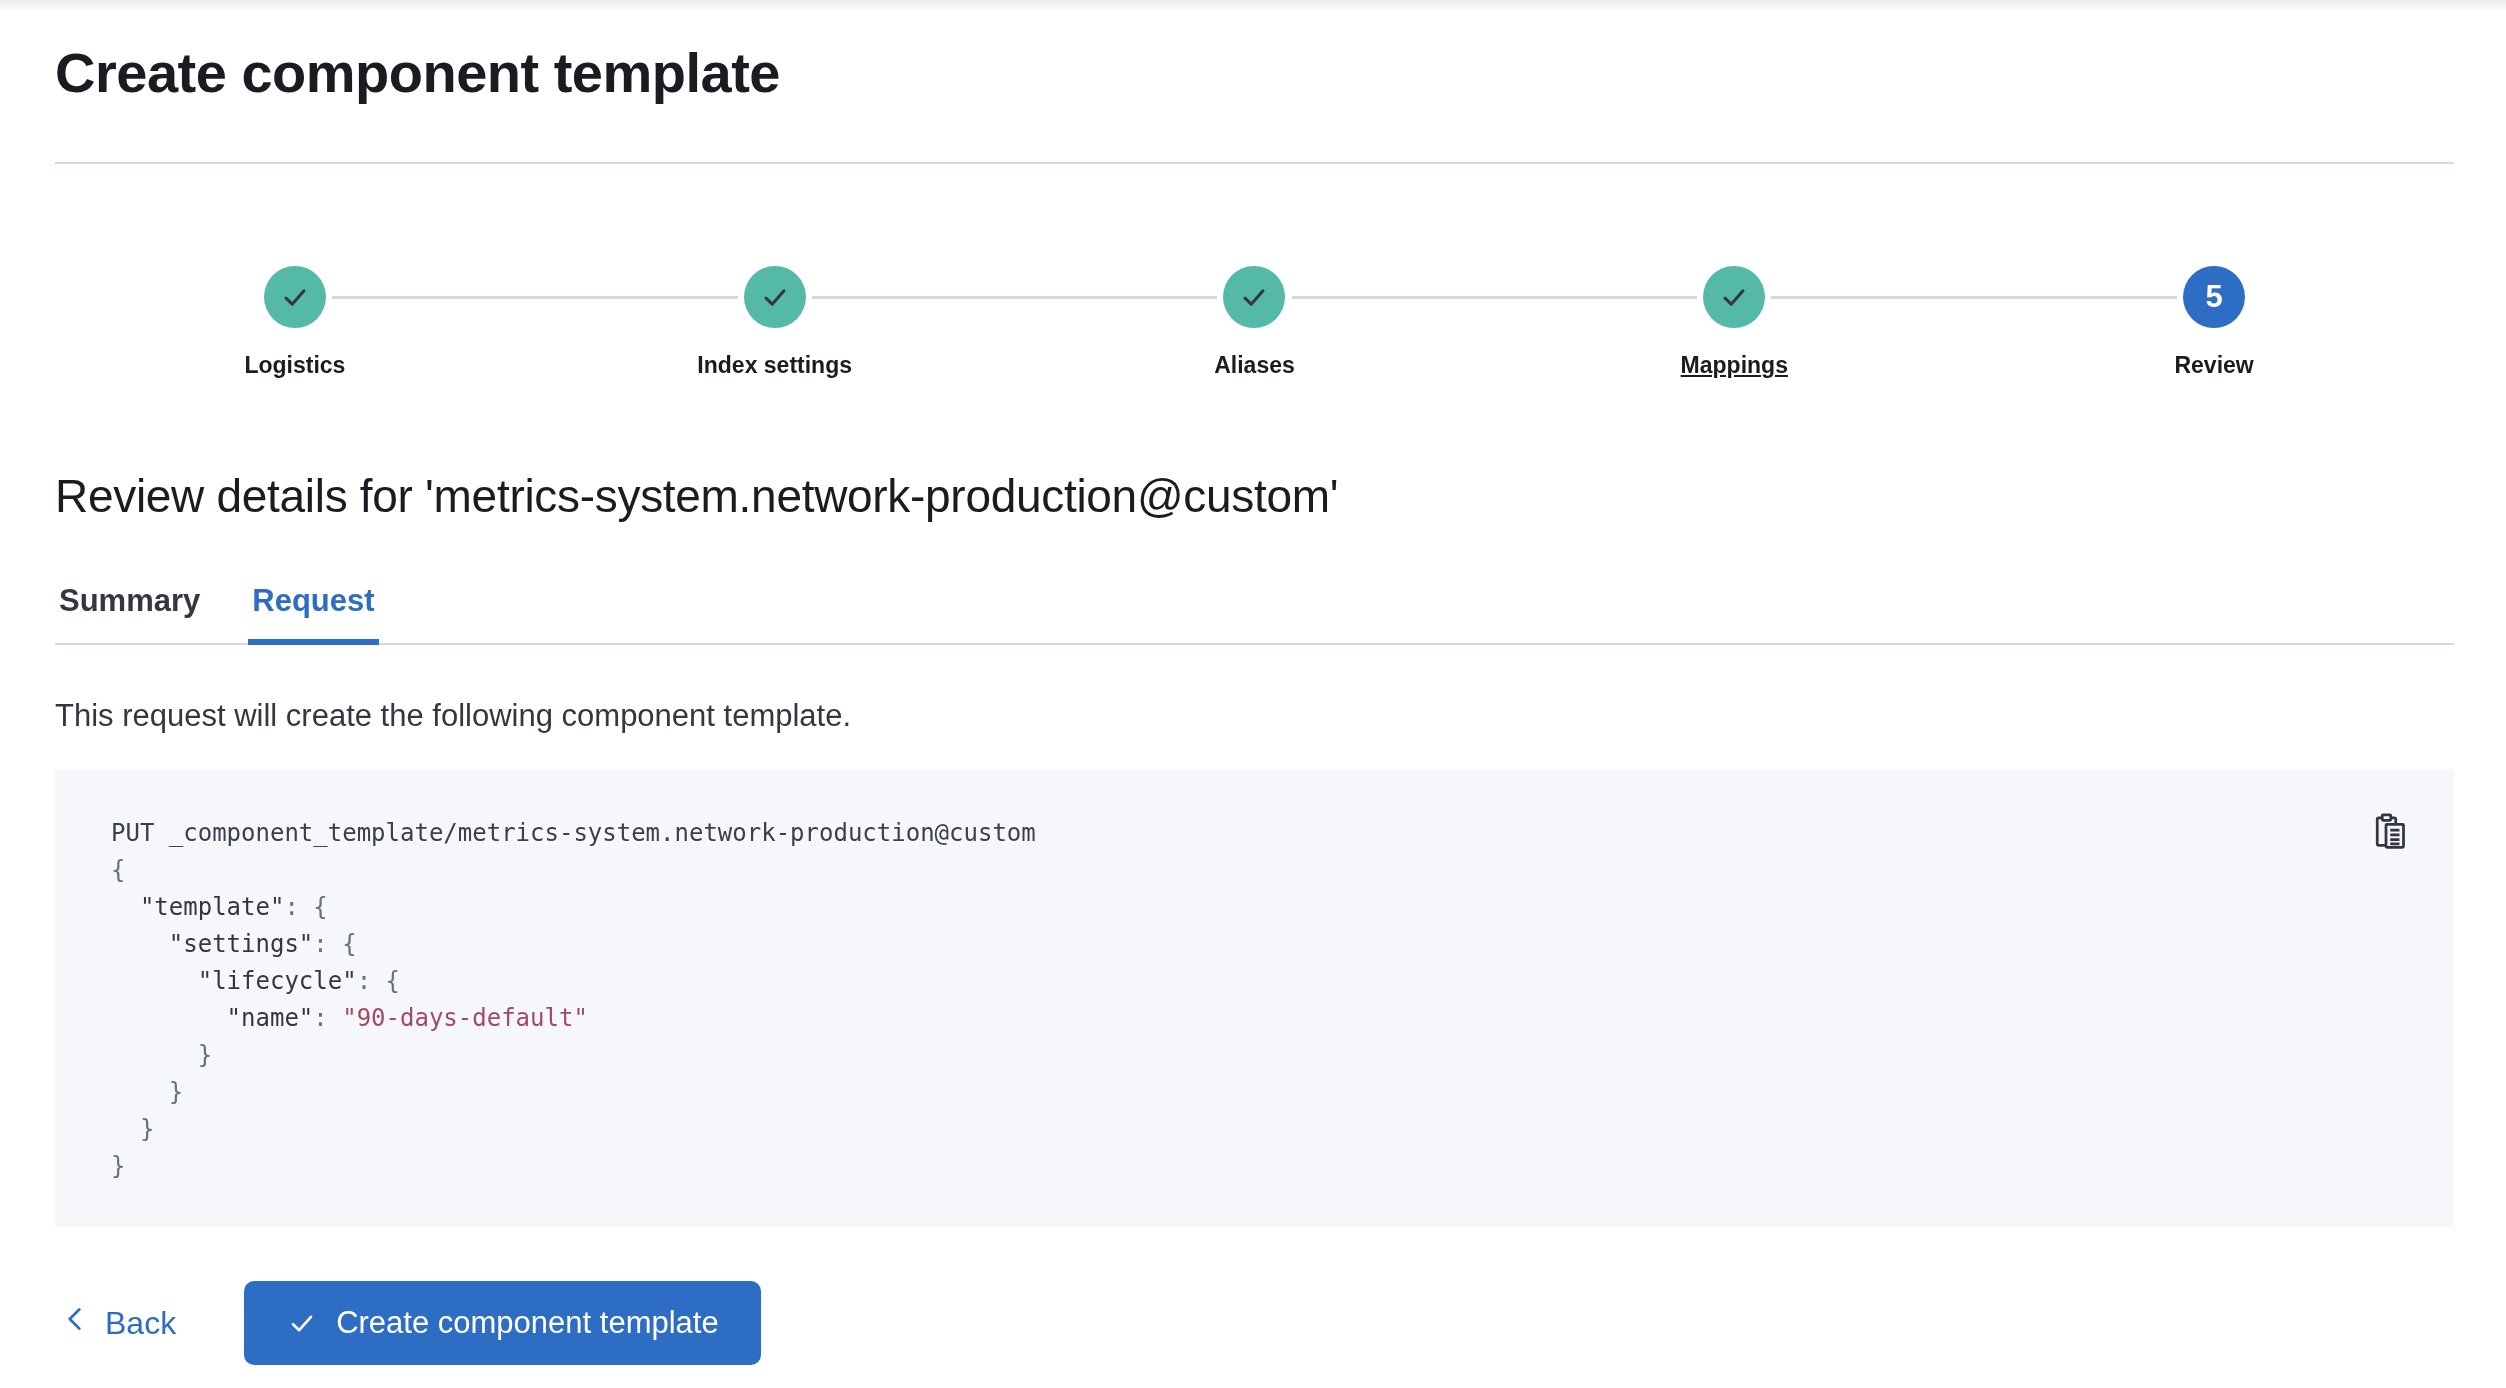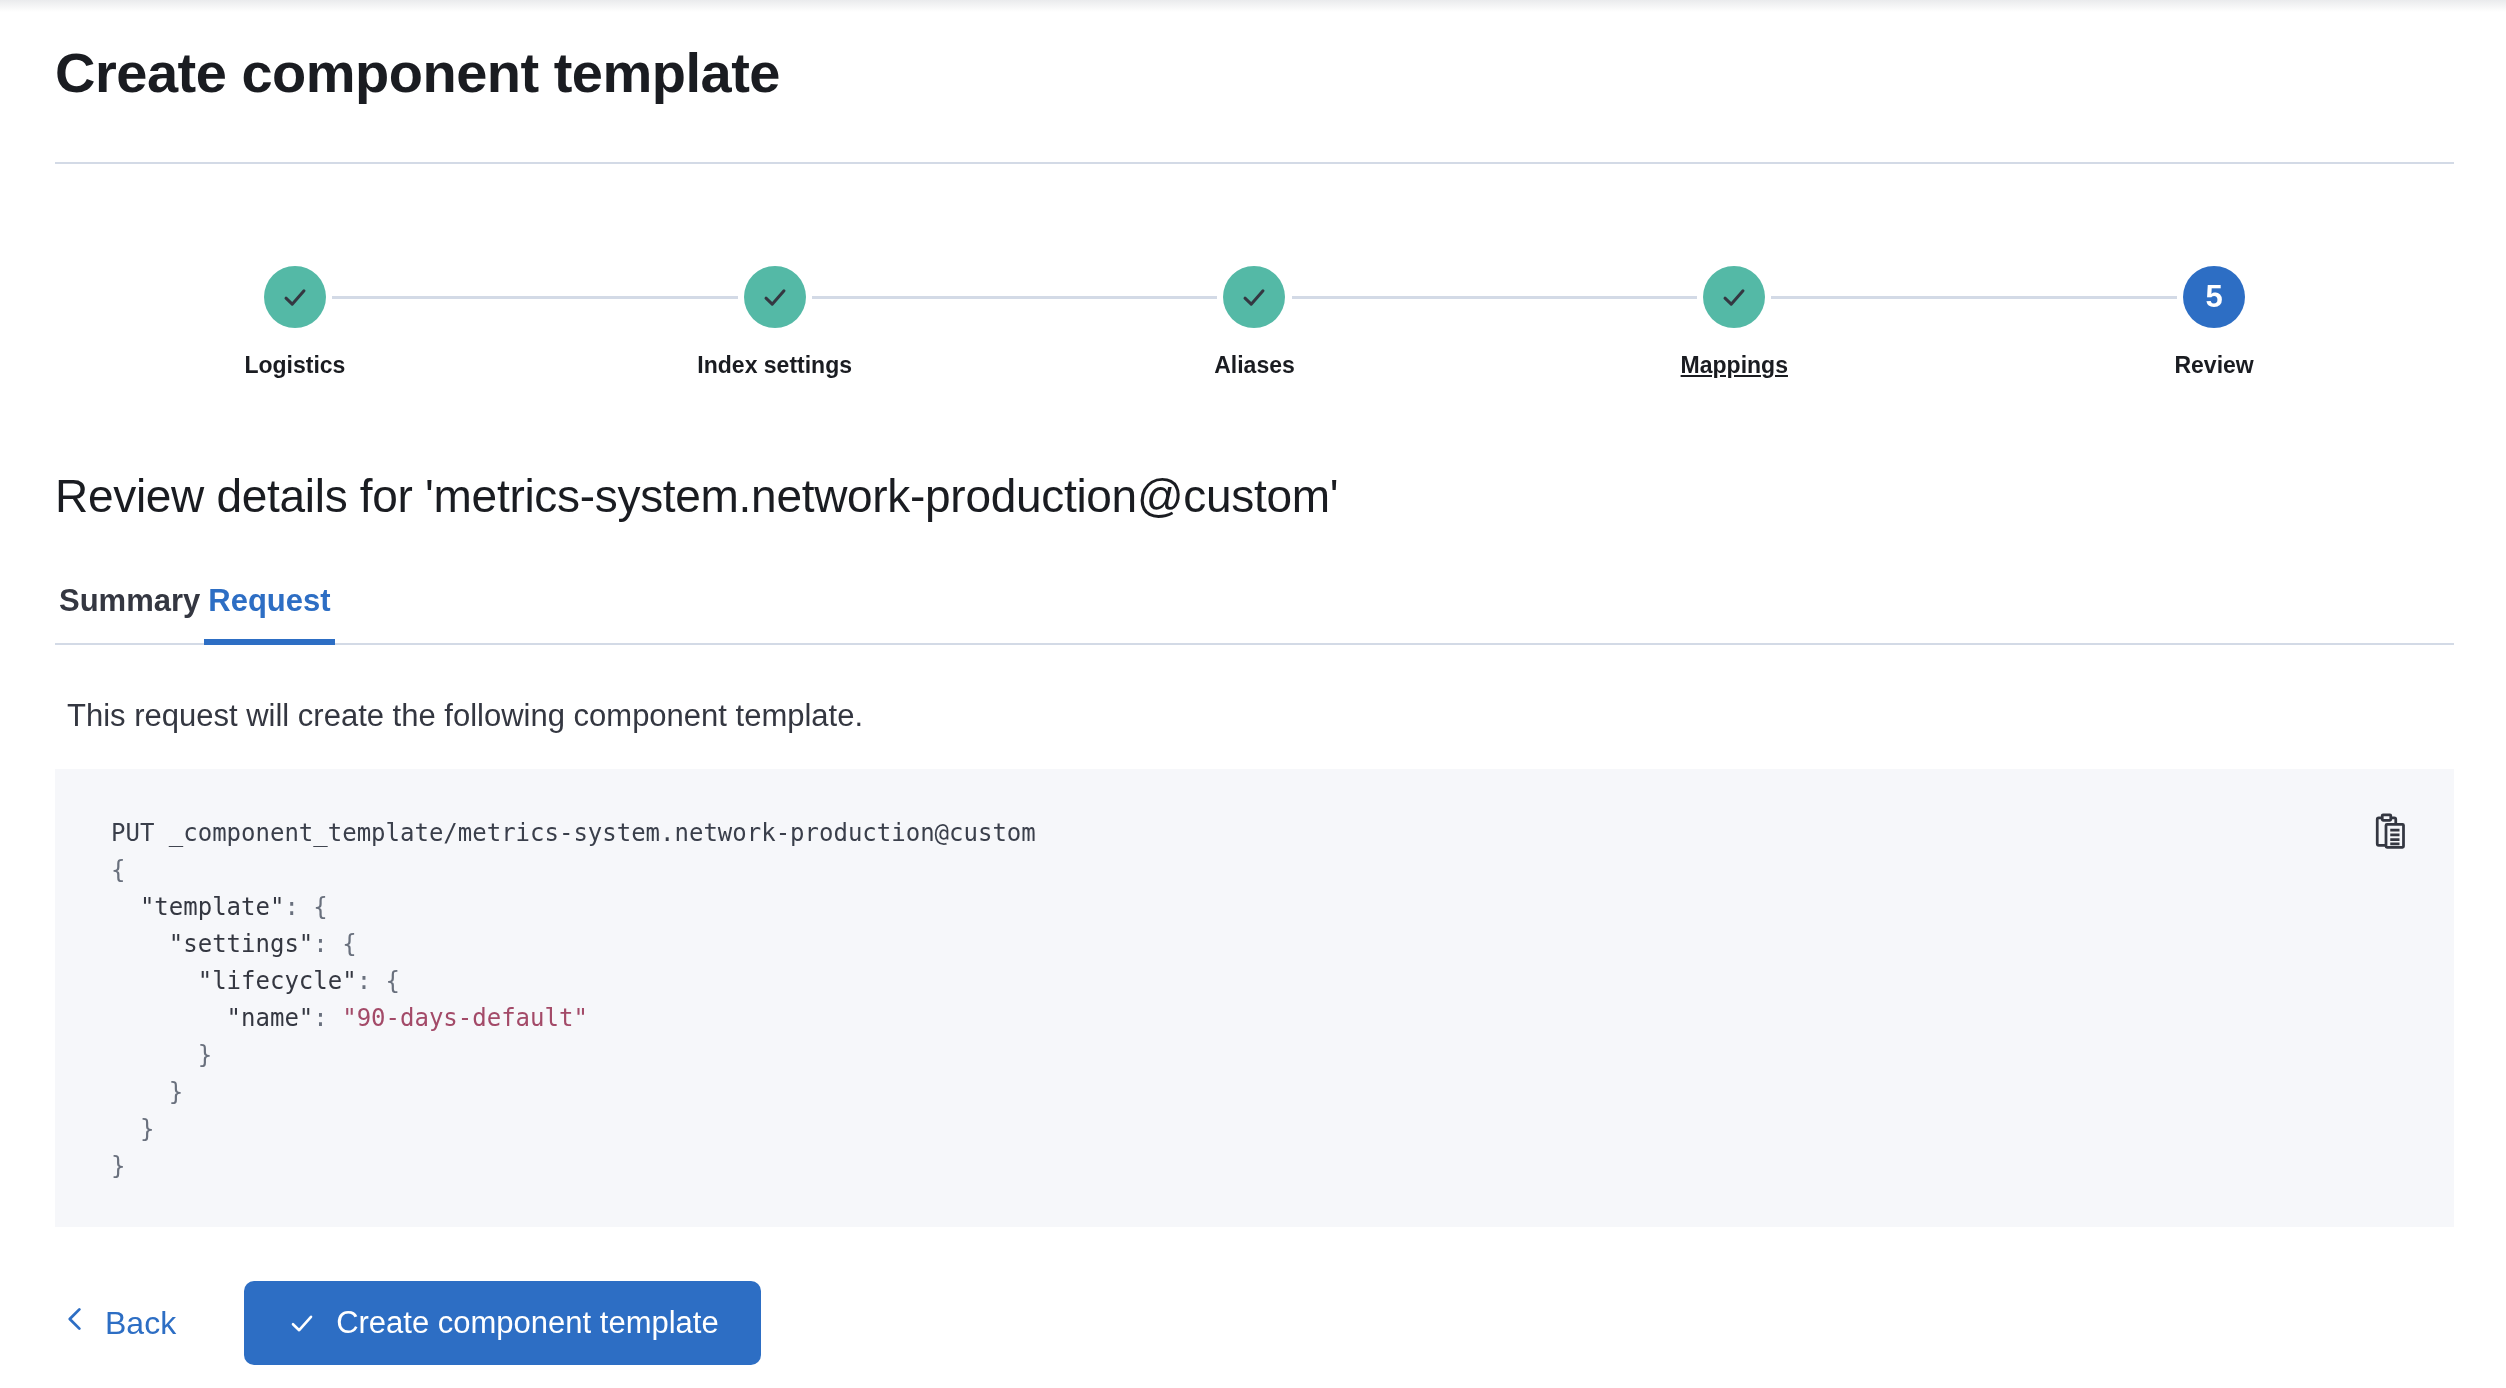--- a/index.html
+++ b/index.html
@@ -58,35 +58,35 @@
   }
   .step-label.underlined { text-decoration: underline; }
 
   h2.review-heading {
     margin: 88px 0 0; font-size: 46px; line-height: 58px;
     font-weight: 400; color: #1a1c21; letter-spacing: -0.3px;
   }
 
   
   .tabs {
-    display: flex; margin-top: 58px;
+    display: flex; gap: 44px; margin-top: 58px;
     border-bottom: 2px solid var(--line, #D3DAE6);
   }
   .tab {
     background: none; border: none; cursor: pointer;
     padding: 0 4px 24px; position: relative;
     font-family: inherit; font-size: 31px; font-weight: 700; color: #343741;
   }
   .tab.active { color: var(--blue, #2F70C8); }
   .tab.active::after {
     content: ""; position: absolute; left: 0; right: 0; bottom: -2px;
     height: 6px; background: var(--blue, #2F70C8);
   }
 
-  .desc { margin: 48px 12px 0; font-size: 31px; line-height: 46px; color: #343741; }
+  .desc { margin: 48px 0 0; font-size: 31px; line-height: 46px; color: #343741; }
 
   
   .code-block {
     position: relative; margin-top: 30px;
     background: var(--code-bg, #F6F7FA);
     padding: 46px 46px 42px;
   }
   pre.code {
     margin: 0;
     font-family: "DejaVu Sans Mono", "Liberation Mono", monospace;

